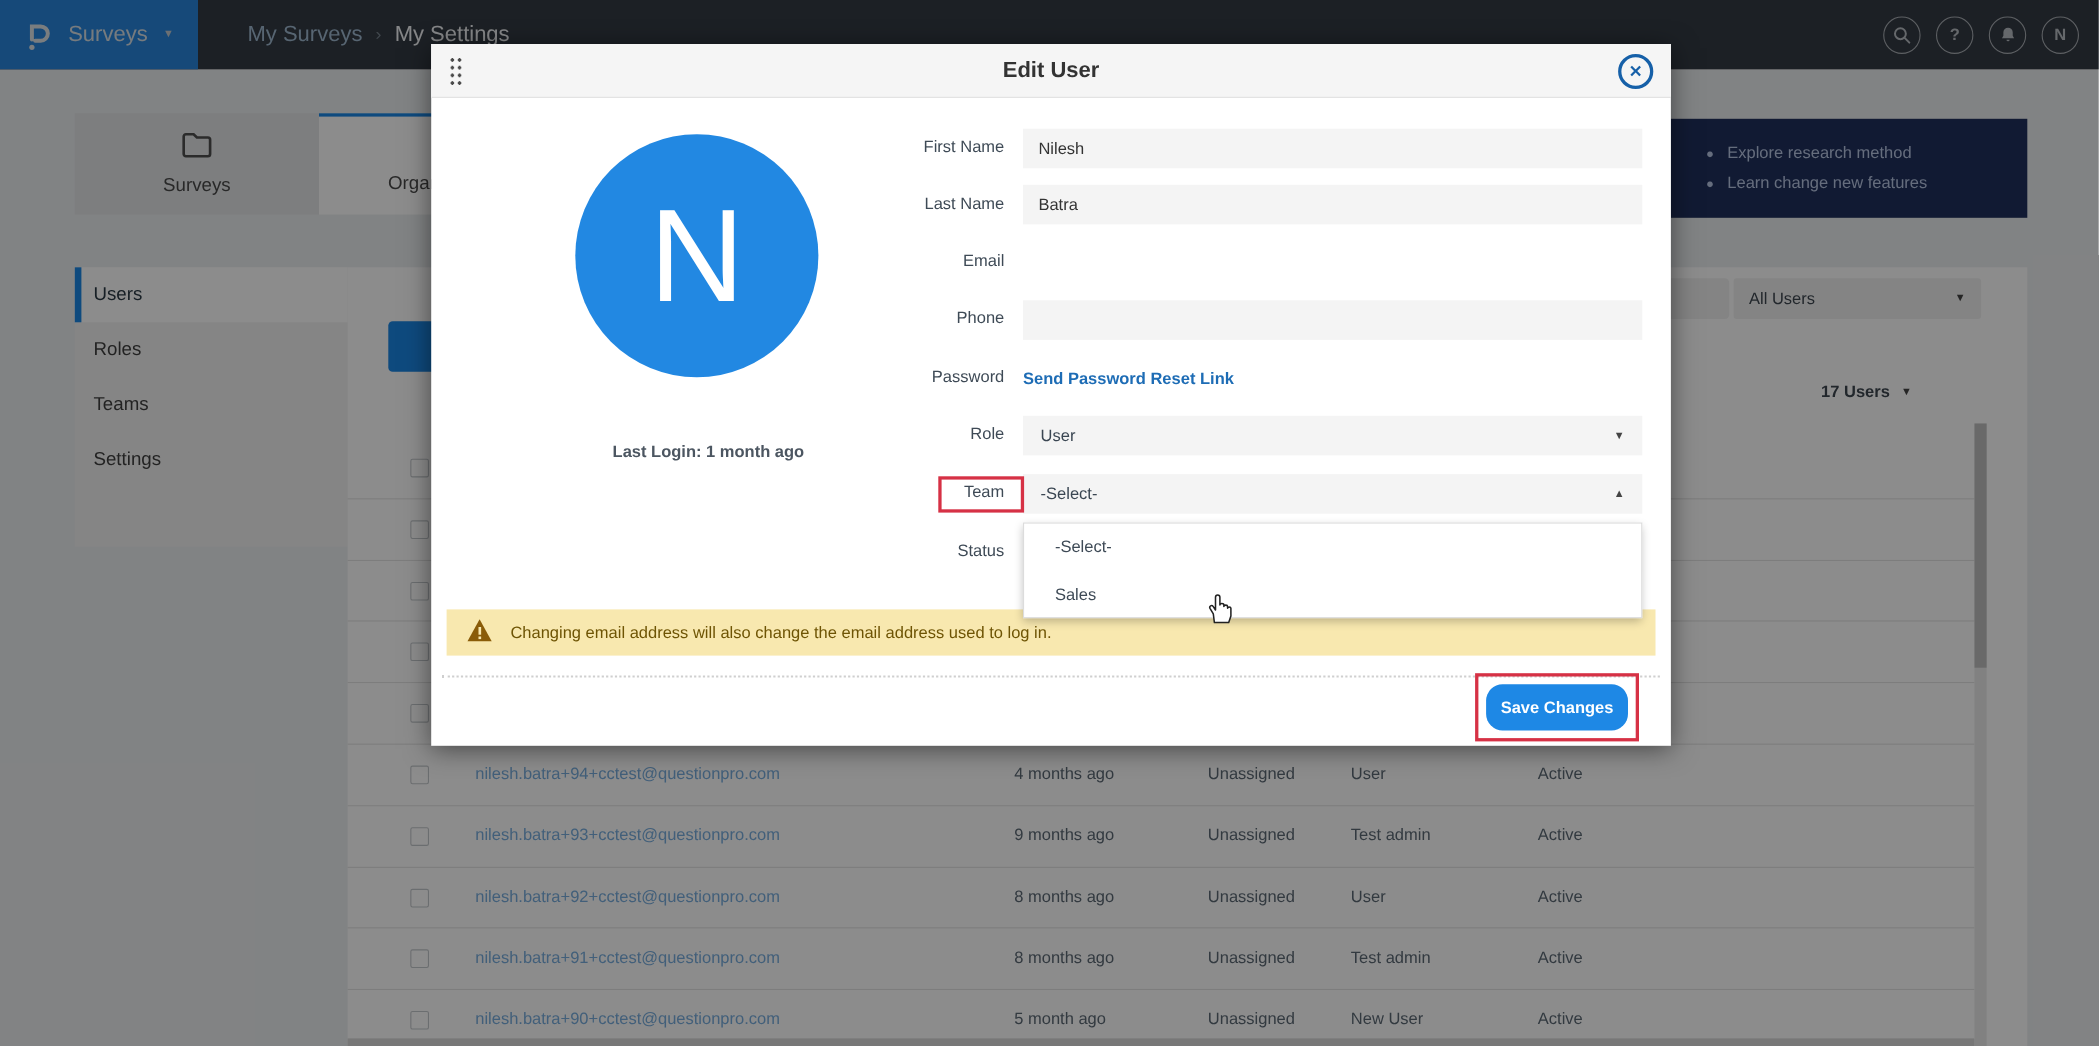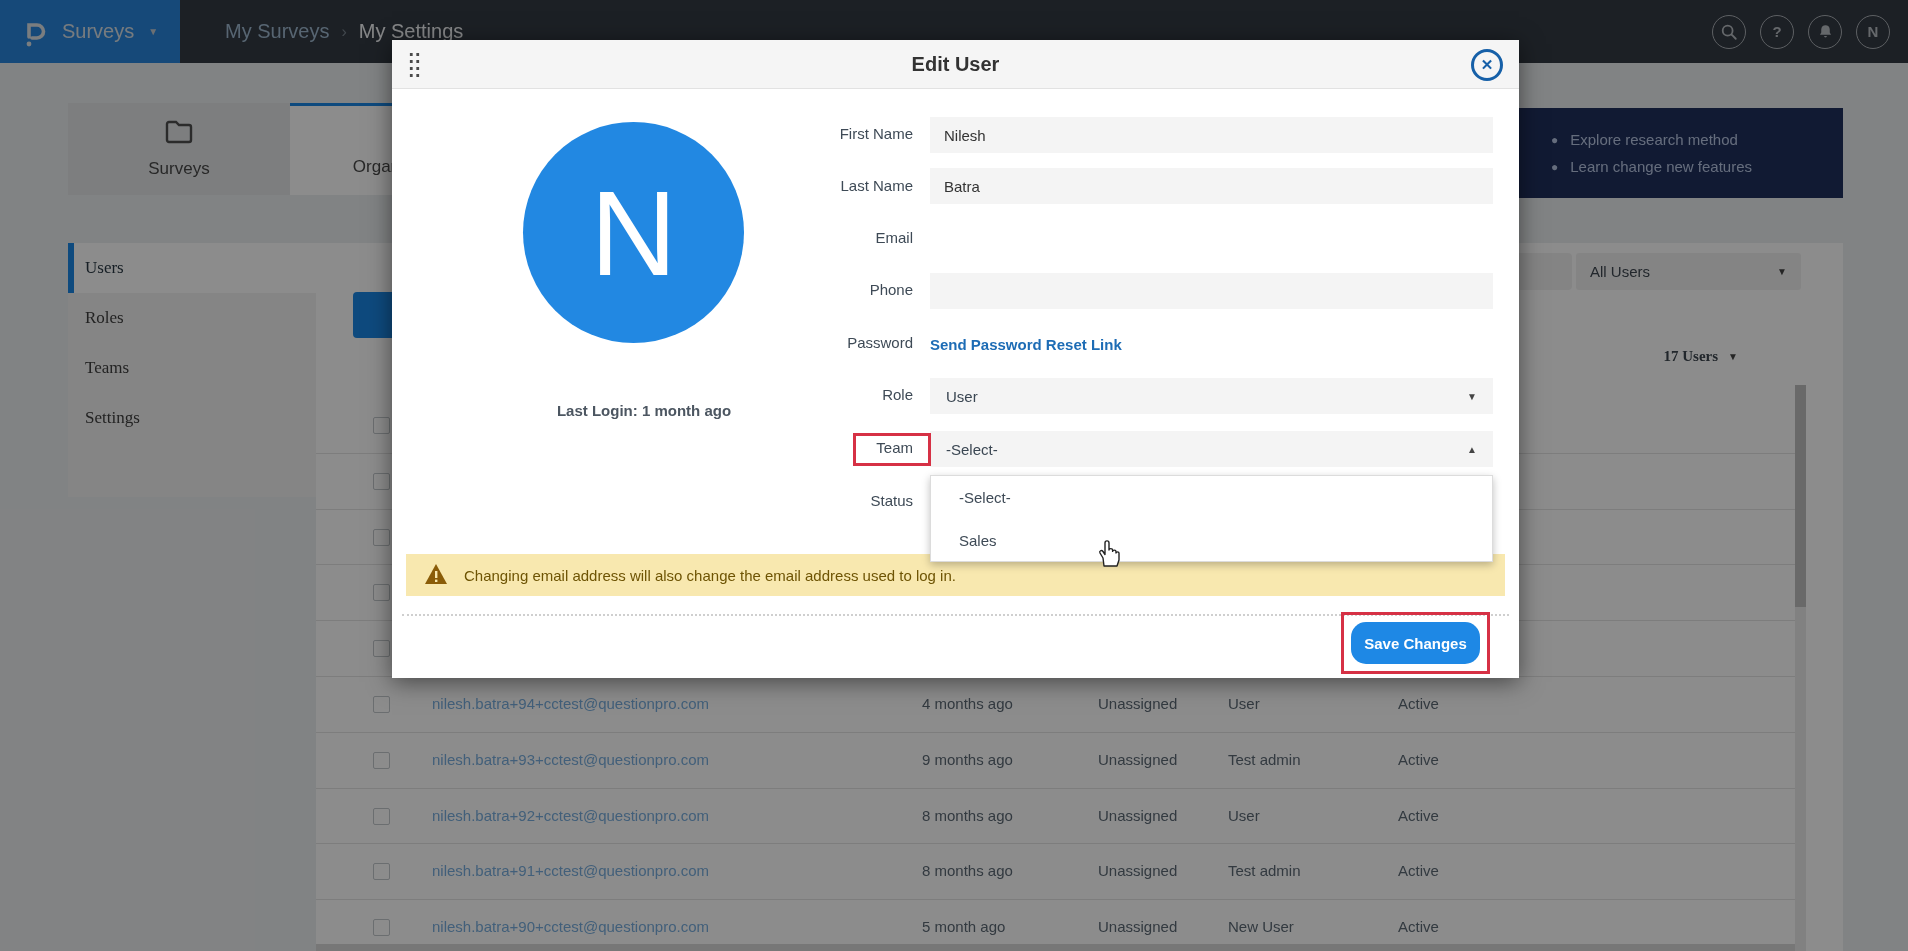--- a/index.html
+++ b/index.html
@@ -28,35 +28,35 @@
   
   .tab { top:103px; height:92px; width:222px; display:flex; flex-direction:column;
     align-items:center; justify-content:center; gap:10px; font-size:17px; color:#4a4a4a; }
   .tab-inactive { background:#e3e5e7; }
   .tab-active { background:#ffffff; border-top:3px solid #1B87E6; }
   .notice { left:1519px; top:108px; width:324px; height:90px; background:#1f315d;
     display:flex; flex-direction:column; justify-content:center; gap:10px; padding-left:32px; }
   .notice-item { color:#b9c6e4; font-size:15px; display:flex; gap:12px; align-items:center; }
   .notice-item .bullet { font-size:12px; }
 
-  .sidebar { left:68px; top:243px; width:248px; height:254px; background:#f2f2f2;font-family:Liberation Serif, serif; }
+  .sidebar { left:68px; top:243px; width:248px; height:254px; background:#f2f2f2; }
   .side-item { height:50px; display:flex; align-items:center; padding-left:17px;
     font-size:17px; color:#3f3f3f; }
   .side-item.active { background:#ffffff; border-left:6px solid #1B87E6;
     padding-left:11px; color:#2b3a45; }
 
   .card { left:316px; top:243px; width:1527px; height:708px; background:#ffffff; }
 
   .tool-search { left:1500px; top:253px; width:72px; height:37px; background:#f1f1f1; border-radius:4px; }
   .tool-filter { left:1576px; top:253px; width:225px; height:37px; background:#f1f1f1;
     border-radius:3px; display:flex; align-items:center; justify-content:space-between;
     padding:0 14px; font-size:15px; color:#3e4750; }
   .btn-partial { left:353px; top:292px; width:118px; height:46px; background:#1B87E6; border-radius:4px; }
   .count-wrap { left:1560px; top:348px; width:178px; display:flex; justify-content:flex-end;
-    align-items:center; gap:10px; font-size:15px; font-weight:bold; color:#3e4750;font-family:Liberation Serif, serif; }
+    align-items:center; gap:10px; font-size:15px; font-weight:bold; color:#3e4750; }
 
   .rows-wrap { left:316px; top:398px; width:1479px; }
   .t-row { position:relative; height:55.8px; border-bottom:1px solid #e4e4e4; font-size:15px; }
   .t-check { position:absolute; left:57px; top:19px; width:17px; height:17px;
     border:1px solid #c4c8cc; border-radius:2px; background:#fff; }
   .t-cell { position:absolute; top:18px; color:#5d6a76; white-space:nowrap; }
   .c-email { left:116px; color:#79aede; }
   .c-login { left:606px; }
   .c-team  { left:782px; }
   .c-role  { left:912px; }

